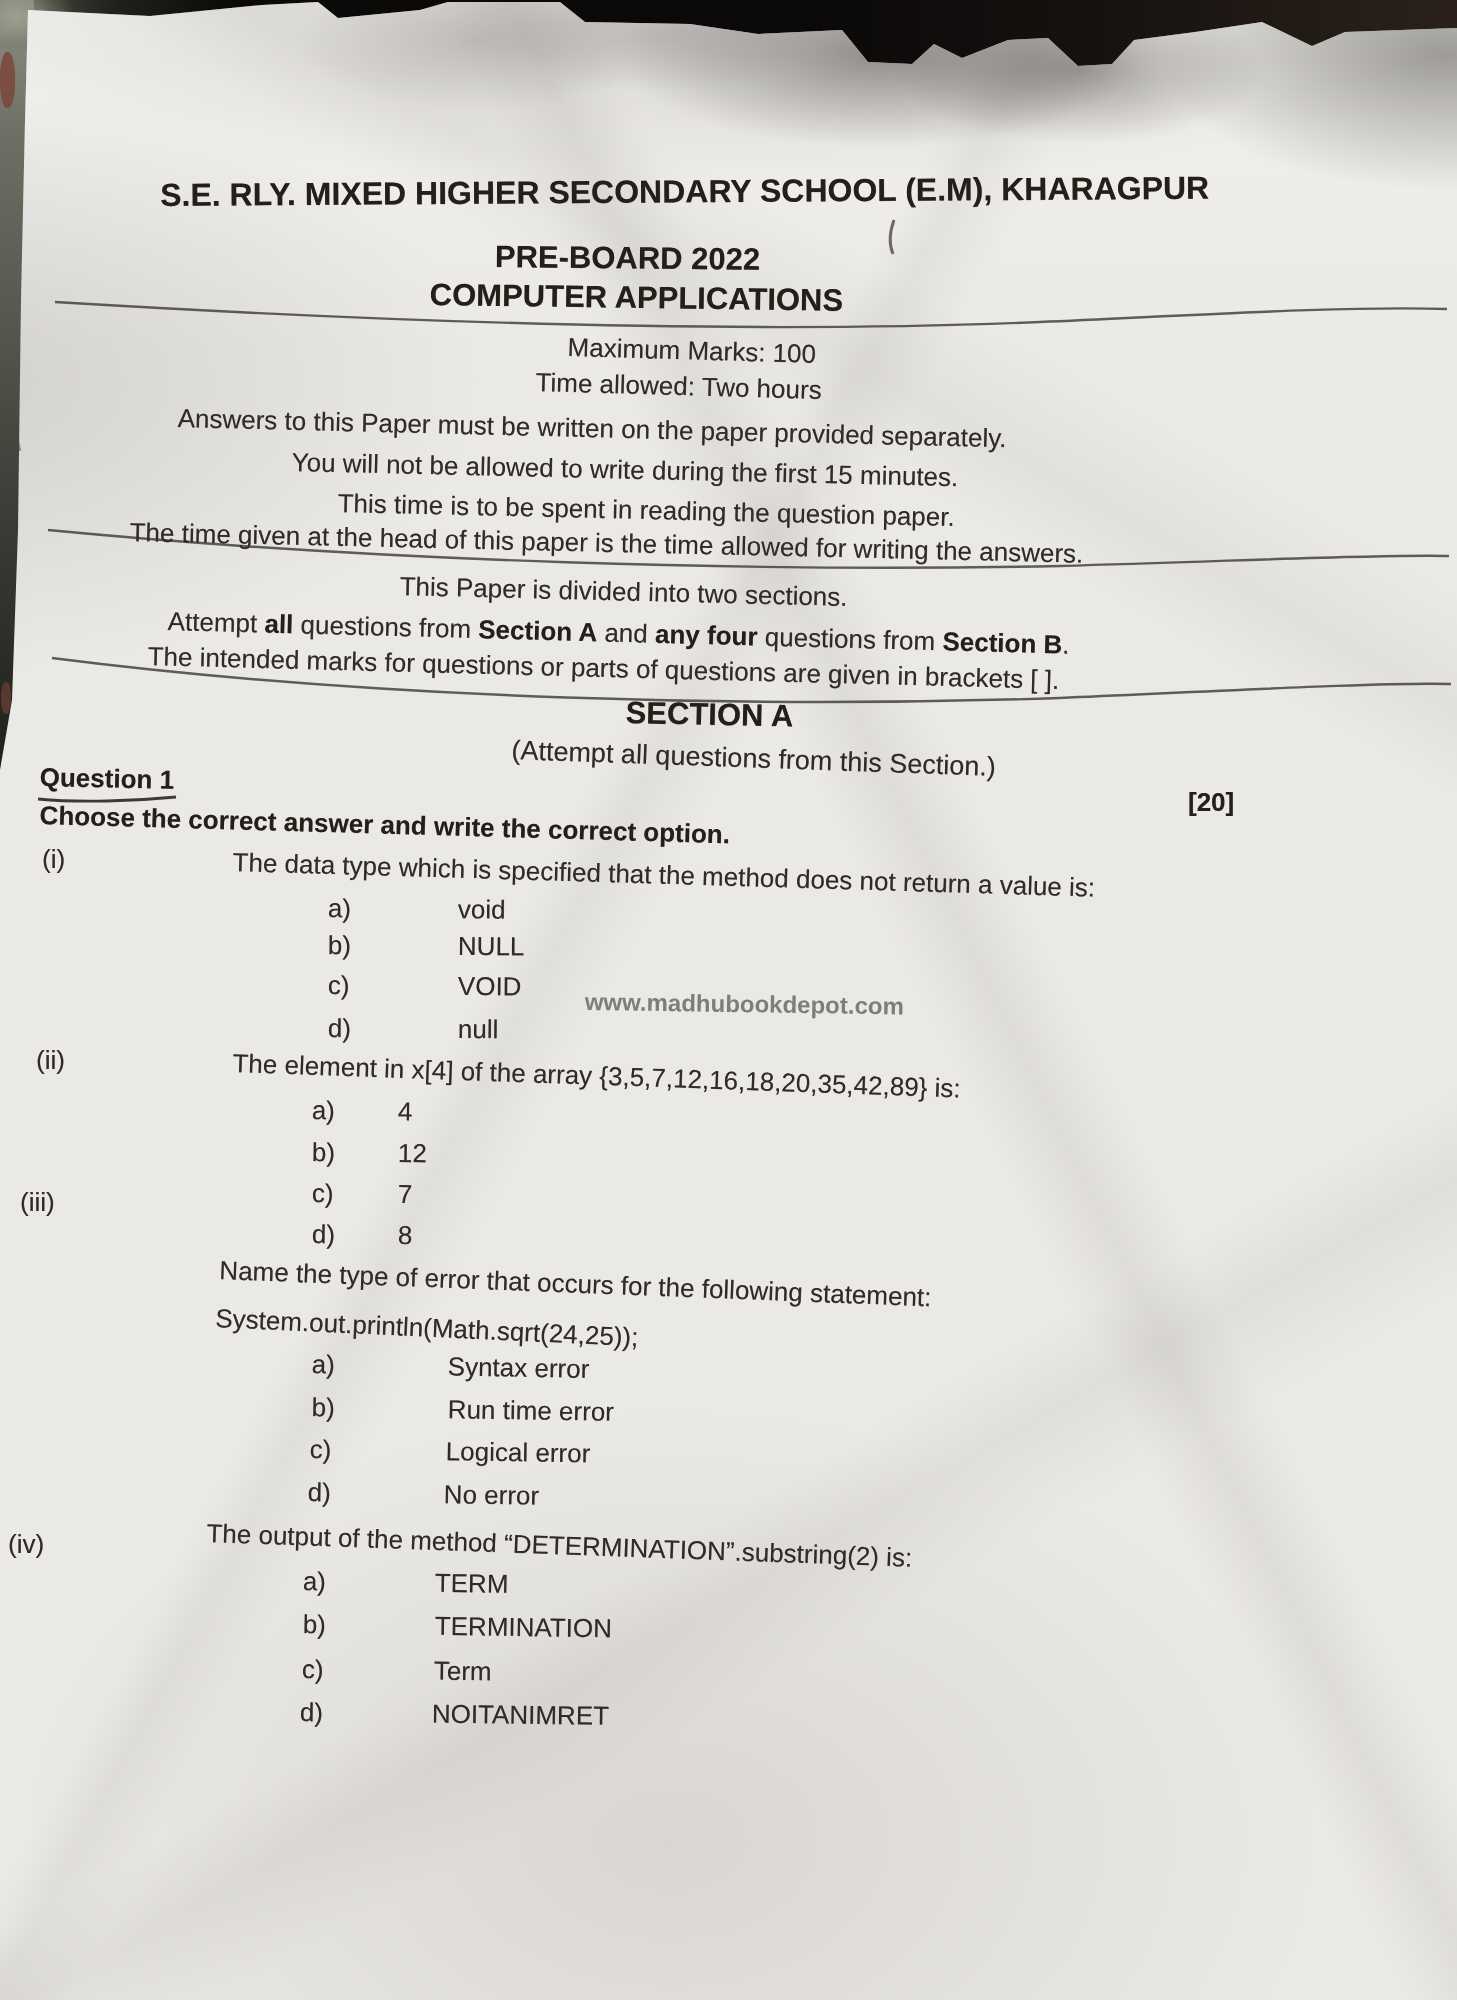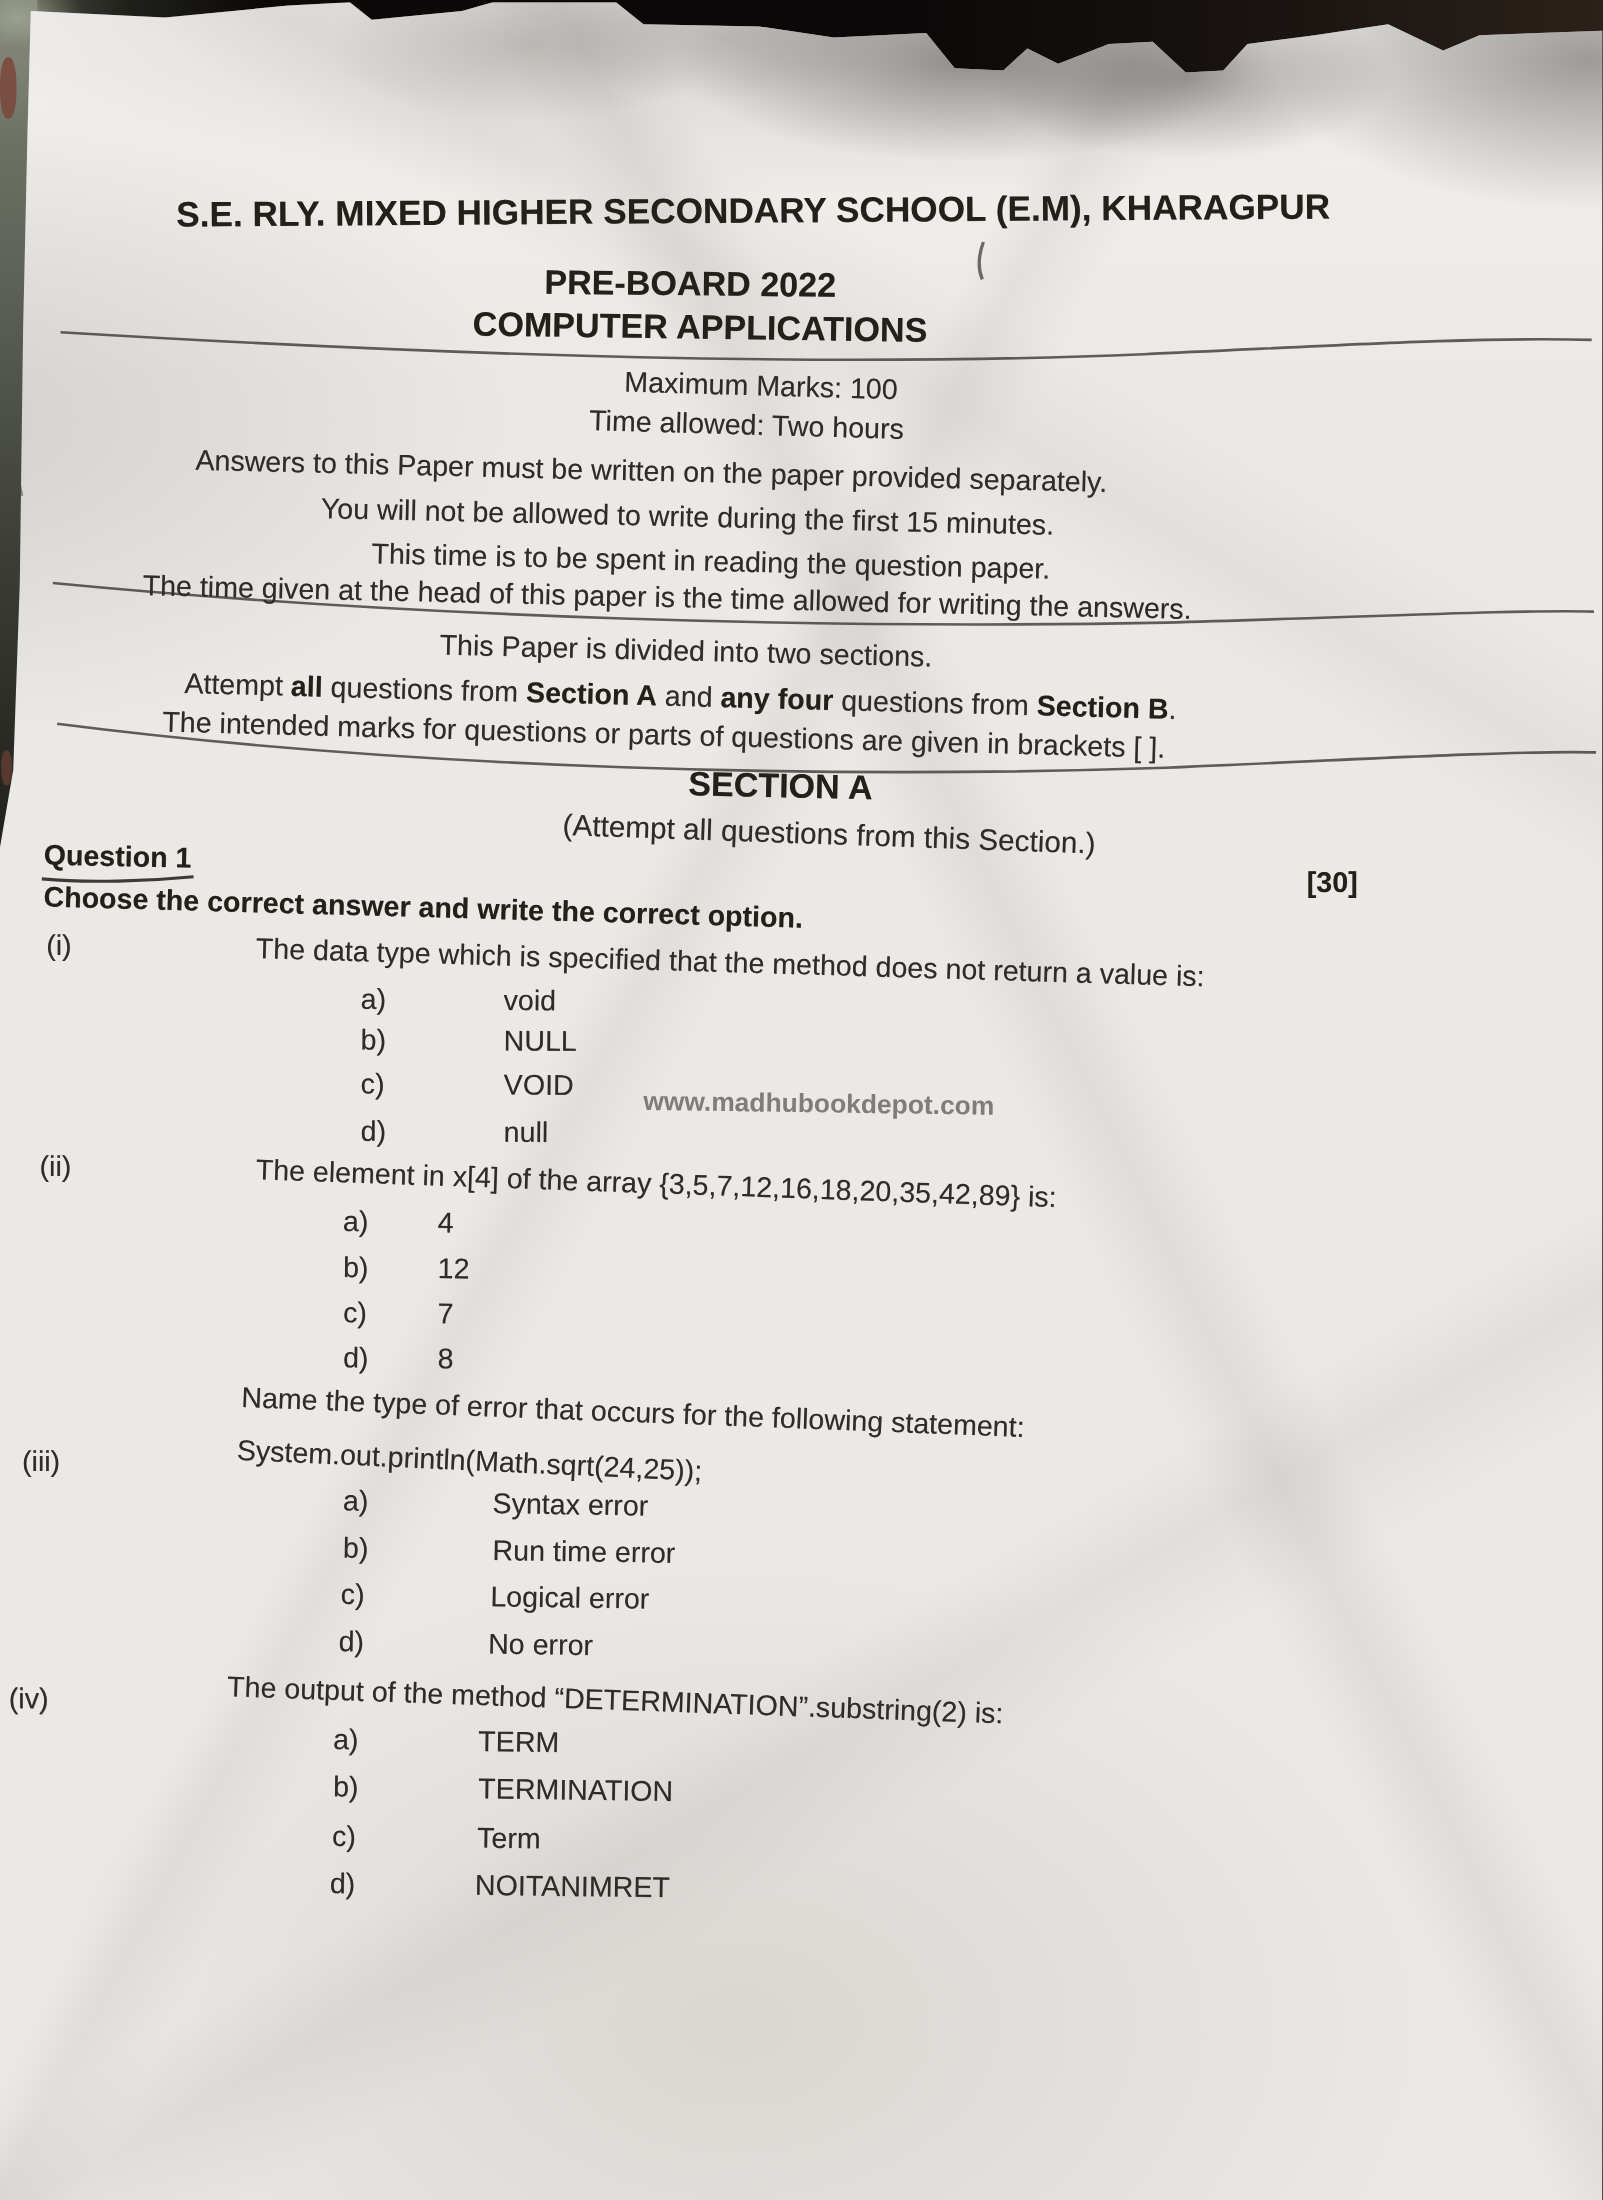--- a/index.html
+++ b/index.html
@@ -78,21 +78,21 @@
   <div class="line" style="left:400px;top:572px;transform:rotate(1.4deg)">This Paper is divided into two sections.</div>
   <div class="line" style="left:168px;top:607px;transform:rotate(1.5deg)">
     <span>Attempt </span><span class="b">all</span><span> questions from </span><span class="b">Section A</span><span> and </span><span class="b">any four</span><span> questions from </span><span class="b">Section B</span><span>.</span>
   </div>
   <div class="line" style="left:148px;top:642px;transform:rotate(1.5deg)">The intended marks for questions or parts of questions are given in brackets [ ].</div>
 
   <div class="line hdr" style="left:626px;top:695px;transform:rotate(1.2deg)">SECTION A</div>
   <div class="line" style="left:512px;top:735px;font-size:27px;transform:rotate(2deg)">(Attempt all questions from this Section.)</div>
 
   <div class="line b" style="left:40px;top:763px;transform:rotate(1.2deg)">Question 1</div>
-  <div class="line b" style="left:1188px;top:788px">[30]</div>
+  <div class="line b" style="left:1188px;top:788px">[20]</div>
   <div class="line b" style="left:40px;top:801px;transform:rotate(1.6deg)">Choose the correct answer and write the correct option.</div>
 
   <div class="line" style="left:42px;top:845px">(i)</div>
   <div class="line" style="left:233px;top:848px;transform:rotate(1.7deg)">The data type which is specified that the method does not return a value is:</div>
   <div class="opt" style="left:328px;top:893px;transform:rotate(0.5deg)">
     <span class="ol" style="width:130px">a)</span><span class="ot">void</span>
   </div>
   <div class="opt" style="left:328px;top:930px;transform:rotate(0.4deg)">
     <span class="ol" style="width:130px">b)</span><span class="ot">NULL</span>
   </div>
@@ -112,21 +112,21 @@
   <div class="opt" style="left:312px;top:1137px;transform:rotate(0.6deg)">
     <span class="ol" style="width:86px">b)</span><span class="ot">12</span>
   </div>
   <div class="opt" style="left:312px;top:1178px;transform:rotate(0.6deg)">
     <span class="ol" style="width:86px">c)</span><span class="ot">7</span>
   </div>
   <div class="opt" style="left:312px;top:1219px;transform:rotate(0.6deg)">
     <span class="ol" style="width:86px">d)</span><span class="ot">8</span>
   </div>
 
-  <div class="line" style="left:20px;top:1314px">(iii)</div>
+  <div class="line" style="left:20px;top:1188px">(iii)</div>
   <div class="line" style="left:220px;top:1256px;transform:rotate(2.2deg)">Name the type of error that occurs for the following statement:</div>
   <div class="line" style="left:216px;top:1304px;transform:rotate(2.6deg)">System.out.println(Math.sqrt(24,25));</div>
   <div class="opt" style="left:312px;top:1349px;transform:rotate(1deg)">
     <span class="ol" style="width:136px">a)</span><span class="ot">Syntax error</span>
   </div>
   <div class="opt" style="left:312px;top:1392px;transform:rotate(0.9deg)">
     <span class="ol" style="width:136px">b)</span><span class="ot">Run time error</span>
   </div>
   <div class="opt" style="left:310px;top:1434px;transform:rotate(0.9deg)">
     <span class="ol" style="width:136px">c)</span><span class="ot">Logical error</span>

